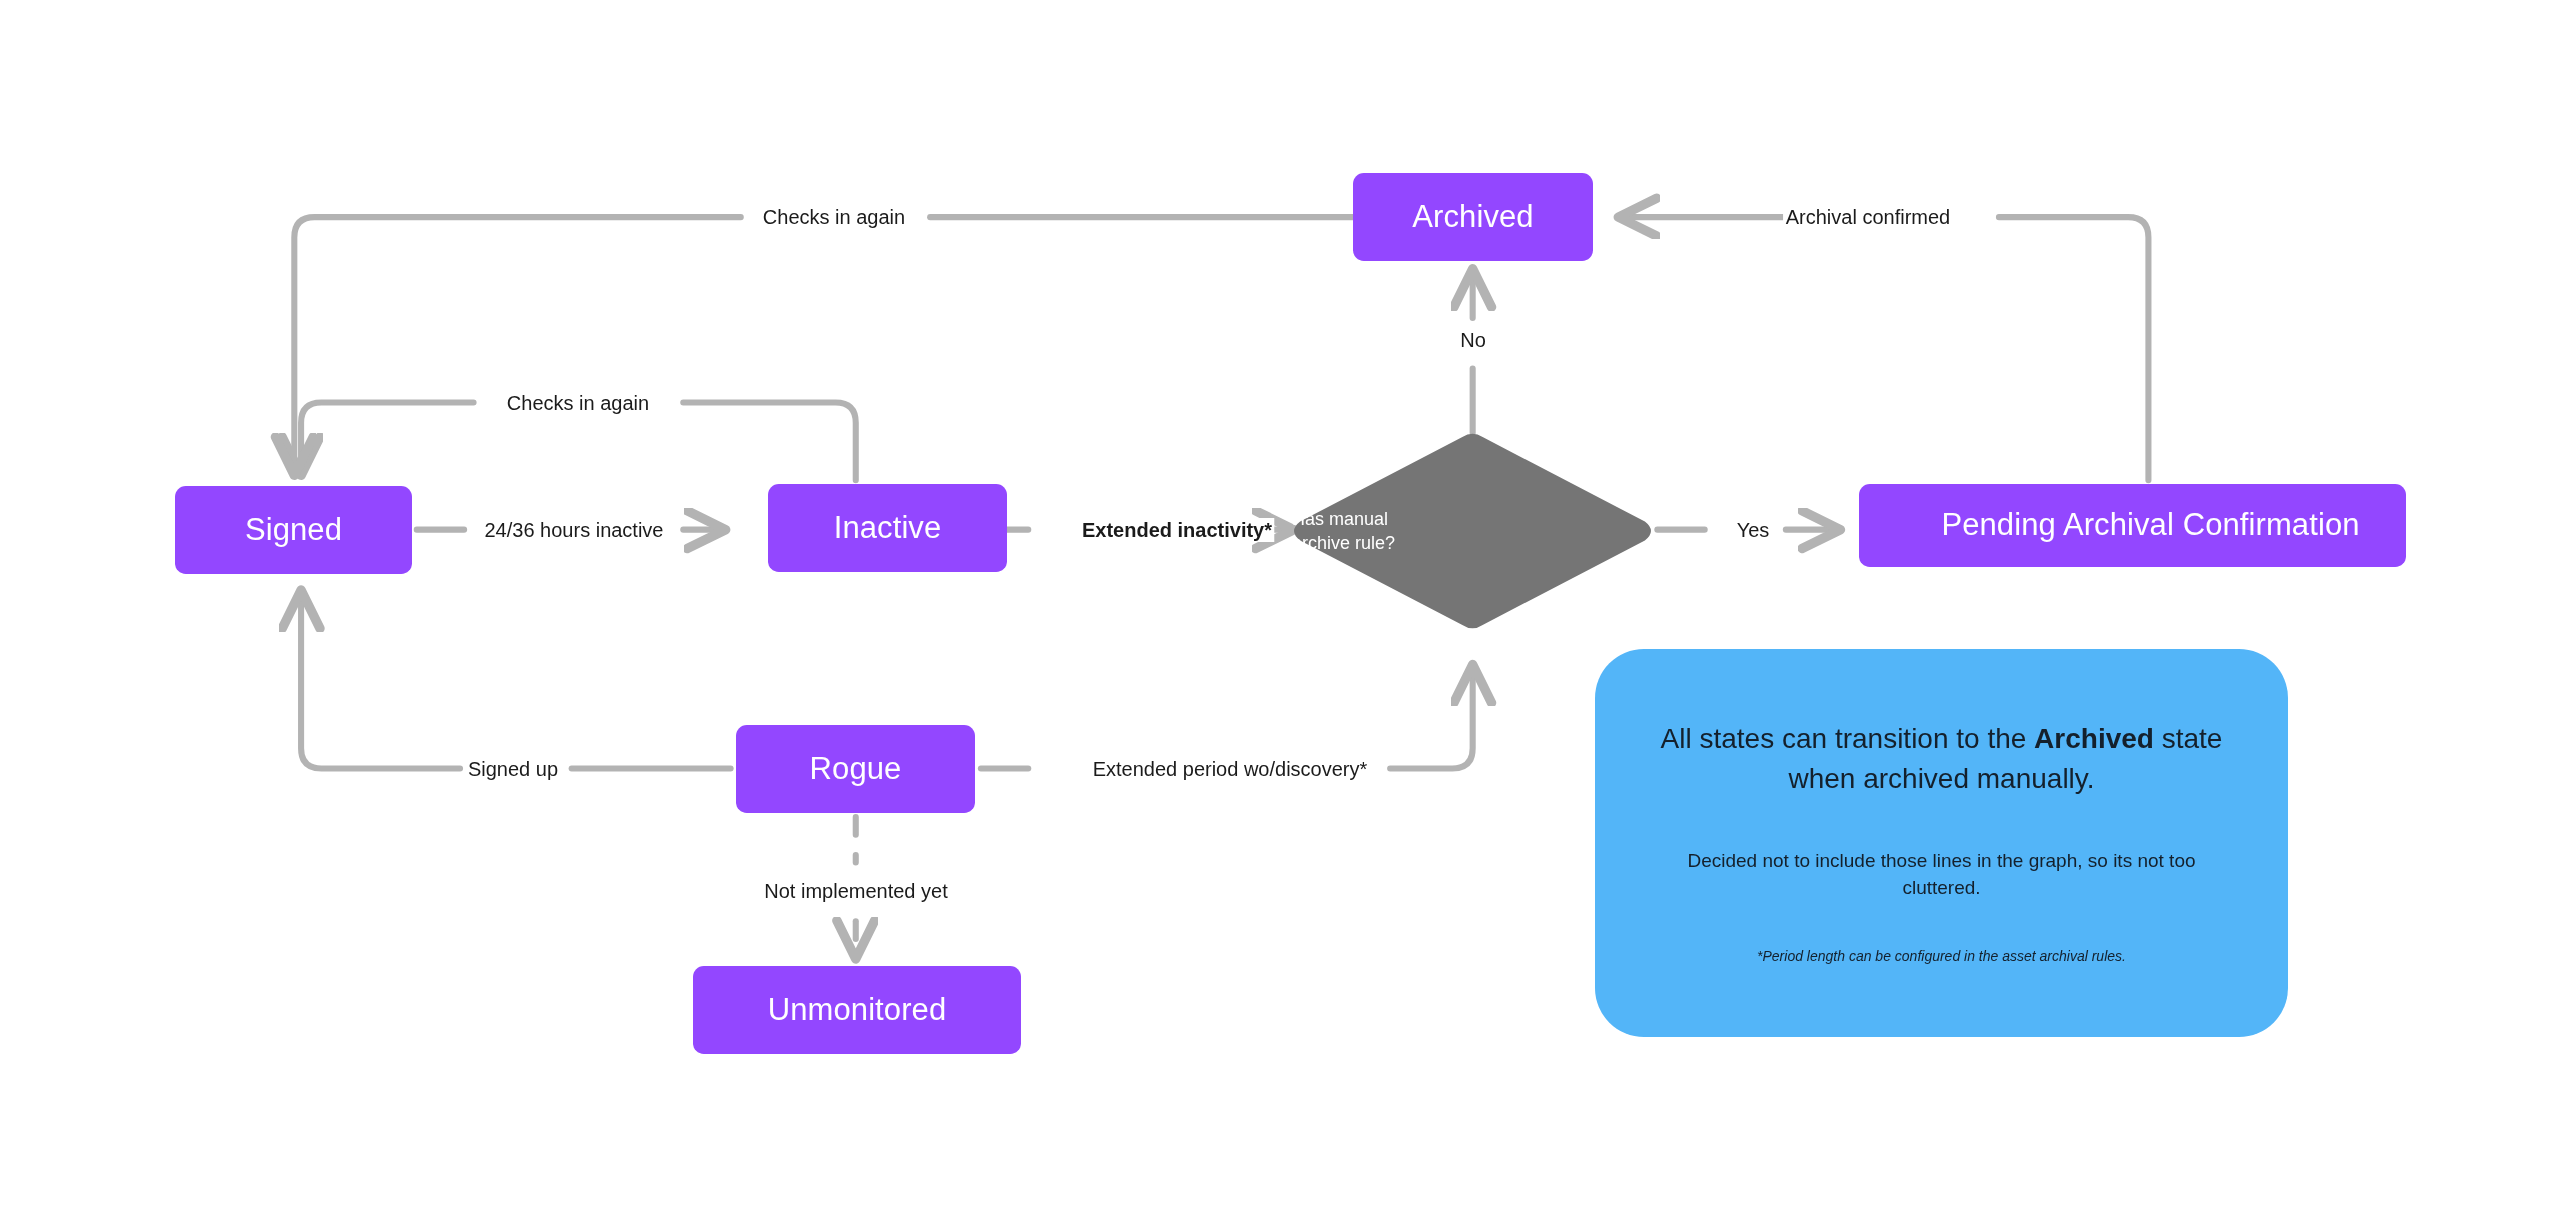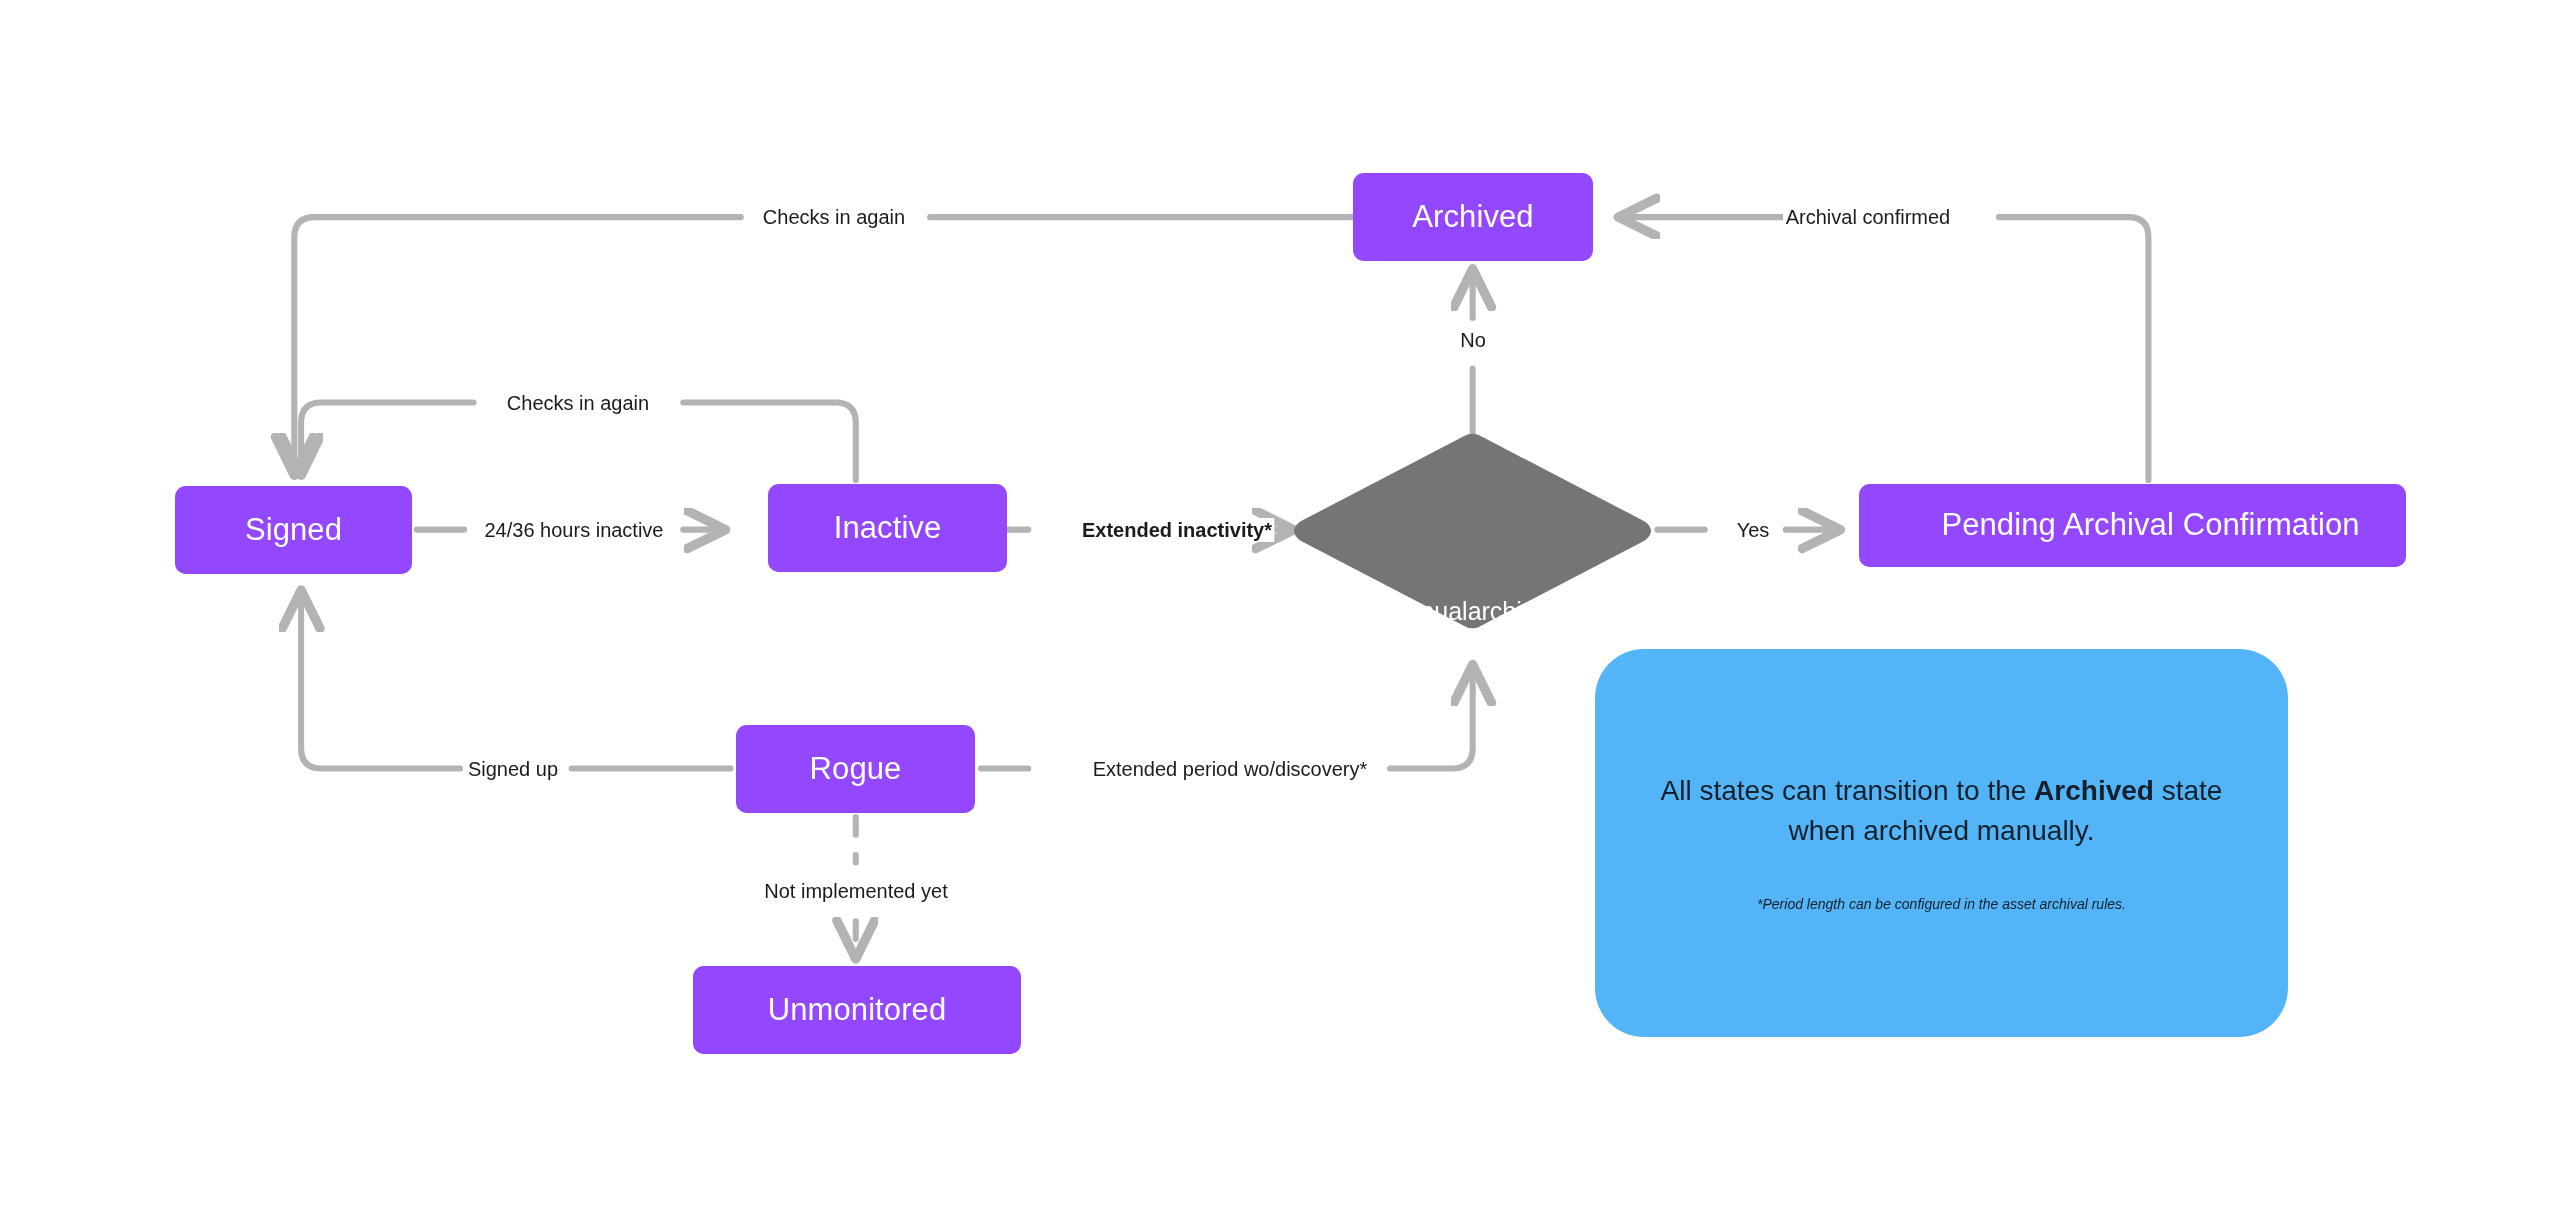--- a/index.html
+++ b/index.html
@@ -58,25 +58,25 @@
     left: 0; top: 0;
     width: 100%;
     height: 100%;
   }
   .decision-label {
     position: absolute;
     left: 0; top: 0;
     width: 100%;
     height: 100%;
     display: flex;
-    flex-direction: row;
-    align-items: flex-end;
+    flex-direction: column;
+    align-items: flex-start;
     justify-content: center;
     color: #ffffff;
-    font-size: 25px;
+    font-size: 18px;
     line-height: 1.35;
     text-align: center;
     pointer-events: none;
   }
 
   
   .edge-label {
     position: absolute;
     color: #1b1b1b;
     font-size: 20px;
@@ -218,17 +218,18 @@
   <div class="edge-label" style="left:513px; top:769px;">Signed up</div>
 
   <div class="edge-label" style="left:1230px; top:769px;">Extended period wo/discovery*</div>
 
   <div class="edge-label" style="left:856px; top:891px;">Not implemented yet</div>
 
   <div class="note" style="left:1595px; top:649px; width:693px; height:388px;">
     <div class="note-head">
       <span>All states can transition to the </span><b>Archived</b><span> state when archived manually.</span>
     </div>
+    <div class="note-body">Decided not to include those lines in the graph, so its not too cluttered.</div>
     <div class="note-foot">*Period length can be configured in the asset archival rules.</div>
   </div>
 
 </div>
 
 
 </body></html>

